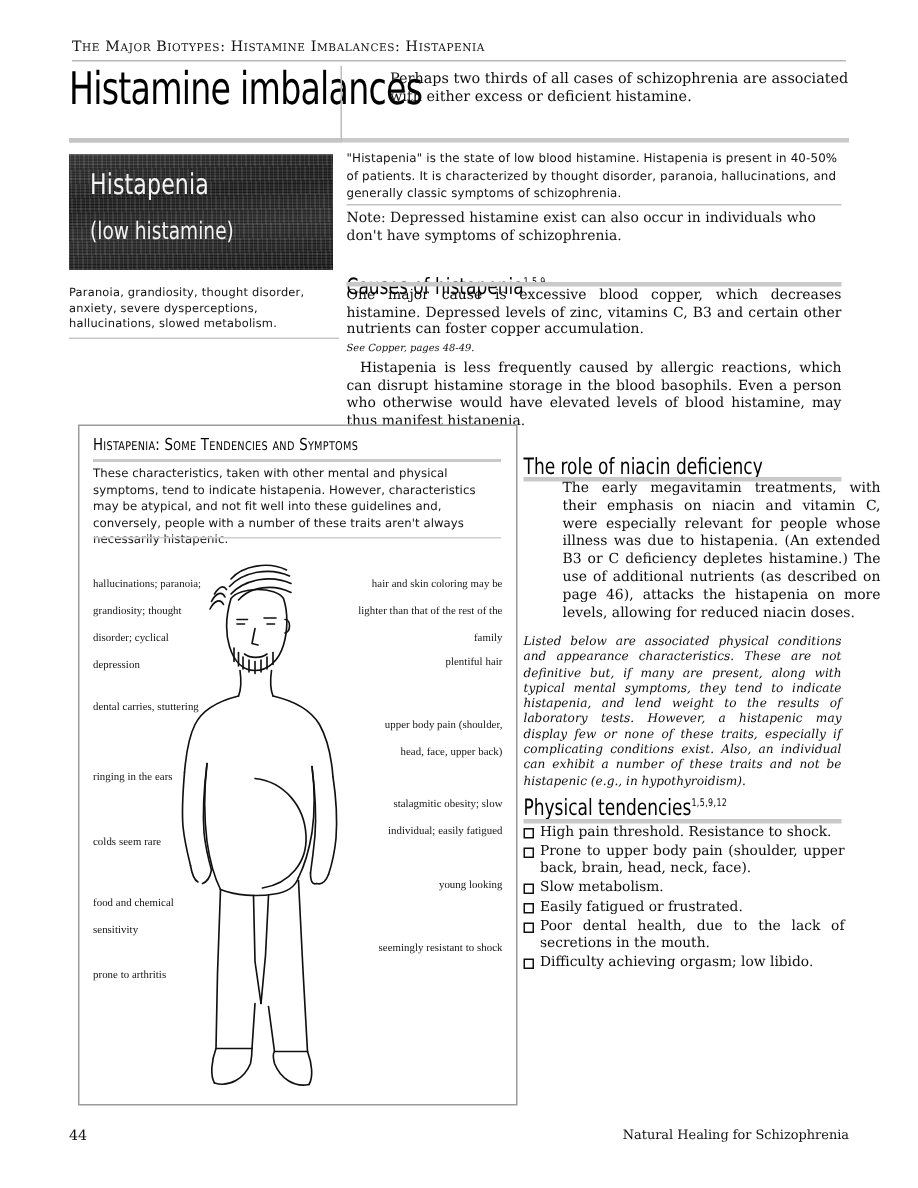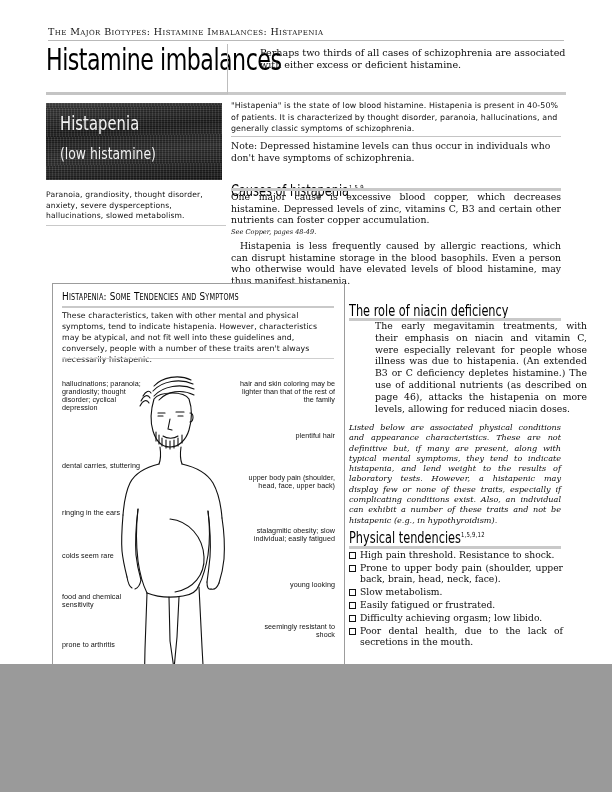--- a/index.html
+++ b/index.html
@@ -1,18 +1,18 @@
 <!DOCTYPE html>
 <html><head>
 <meta charset="utf-8">
 <style>
   html,body{margin:0;padding:0;background:#9a9a9a;}
   body{font-family:"Liberation Serif",serif;}
   .page{
-    position:relative;width:612px;height:664px;background:#ffffff;
+    position:relative;width:612px;height:792px;background:#ffffff;
     overflow:hidden;
   }
   
   .runhead{
     position:absolute;left:48px;top:26px;width:516px;
     font-family:"DejaVu Serif",serif;
     font-size:9.5px;letter-spacing:.4px;color:#111;
     font-variant:small-caps;
     white-space:nowrap;
   }
@@ -159,22 +159,22 @@
   .sb-intro{
     position:absolute;left:9px;top:26px;width:272px;
     font-family:"DejaVu Sans",sans-serif;
     font-size:7.8px;line-height:11px;color:#111;letter-spacing:.05px;
   }
   .sb-intro-rule{
     position:absolute;left:9px;top:74px;width:272px;height:1px;background:#cfcfcf;
   }
   .lbl{
     position:absolute;
-    font-family:Liberation Sans, sans-serif;
-    font-size:7.2px;line-height:8px;color:#111;letter-spacing:.05px;
+    font-family:Liberation Serif, serif;
+    font-size:7.2px;line-height:18px;color:#111;letter-spacing:.05px;
   }
   .lbl.r{text-align:right;}
   
   .figure{position:absolute;left:60px;top:85px;width:120px;height:355px;}
   .footer-num{
     position:absolute;left:46px;top:752px;
     font-family:"DejaVu Serif",serif;font-size:9.5px;color:#111;
   }
   .footer-title{
     position:absolute;right:46px;top:752px;
@@ -199,21 +199,21 @@
 
   <div class="blackbox">
     <div class="bb-title">Histapenia</div>
     <div class="bb-sub">(low histamine)</div>
   </div>
   <div class="bb-caption">Paranoia, grandiosity, thought disorder, anxiety, severe dysperceptions, hallucinations, slowed metabolism.</div>
   <div class="bb-caption-rule"></div>
 
   <div class="rc lead">"Histapenia" is the state of low blood histamine. Histapenia is present in 40-50% of patients. It is characterized by thought disorder, paranoia, hallucinations, and generally classic symptoms of schizophrenia.</div>
   <div class="lead-rule"></div>
-  <div class="rc note">Note: Depressed histamine levels can thus occur in individuals who don't have symptoms of schizophrenia.</div>
+  <div class="rc note">Note: Depressed histamine exist can also occur in individuals who don't have symptoms of schizophrenia.</div>
 
   <div class="sec-wrap" style="left:231px;top:182px;">
     <h2 class="sec"><span>Causes of histapenia</span><sup>1,5,9</sup></h2>
   </div>
   <div class="sec-rule" style="left:231px;top:188px;width:330px;"></div>
 
   <div class="body p1">One major cause is excessive blood copper, which decreases histamine. Depressed levels of zinc, vitamins C, B3 and certain other nutrients can foster copper accumulation.</div>
   <div class="tiny-ital">See Copper, pages 48-49.</div>
   <div class="body p2">Histapenia is less frequently caused by allergic reactions, which can disrupt histamine storage in the blood basophils. Even a person who otherwise would have elevated levels of blood histamine, may thus manifest histapenia.</div>
 
@@ -227,22 +227,22 @@
   <div class="sec-wrap" style="left:349px;top:529px;">
     <h2 class="sec"><span>Physical tendencies</span><sup>1,5,9,12</sup></h2>
   </div>
   <div class="sec-rule" style="left:349px;top:546px;width:212px;"></div>
 
   <ul class="checks">
     <li><span class="bx"></span><span>High pain threshold. Resistance to shock.</span></li>
     <li><span class="bx"></span><span>Prone to upper body pain (shoulder, upper back, brain, head, neck, face).</span></li>
     <li><span class="bx"></span><span>Slow metabolism.</span></li>
     <li><span class="bx"></span><span>Easily fatigued or frustrated.</span></li>
+    <li><span class="bx"></span><span>Poor dental health, due to the lack of secretions in the mouth.</span></li>
     <li><span class="bx"></span><span>Difficulty achieving orgasm; low libido.</span></li>
-    <li><span class="bx"></span><span>Poor dental health, due to the lack of secretions in the mouth.</span></li>
   </ul>
 
   <div class="sbbox">
     <div class="sb-title">Histapenia: Some Tendencies and Symptoms</div>
     <div class="sb-title-rule"></div>
     <div class="sb-intro">These characteristics, taken with other mental and physical symptoms, tend to indicate histapenia. However, characteristics may be atypical, and not fit well into these guidelines and, conversely, people with a number of these traits aren't always necessarily histapenic.</div>
     <div class="sb-intro-rule"></div>
 
     <div class="lbl" style="left:9px;top:96px;width:82px;">hallucinations; paranoia; grandiosity; thought disorder; cyclical depression</div>
     <div class="lbl" style="left:9px;top:178px;width:82px;">dental carries, stuttering</div>

